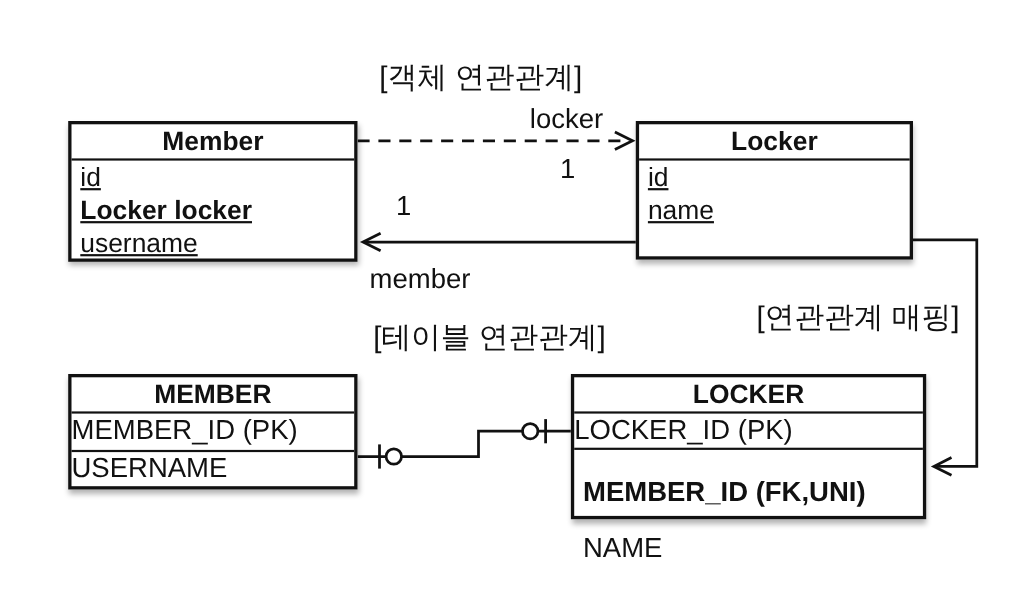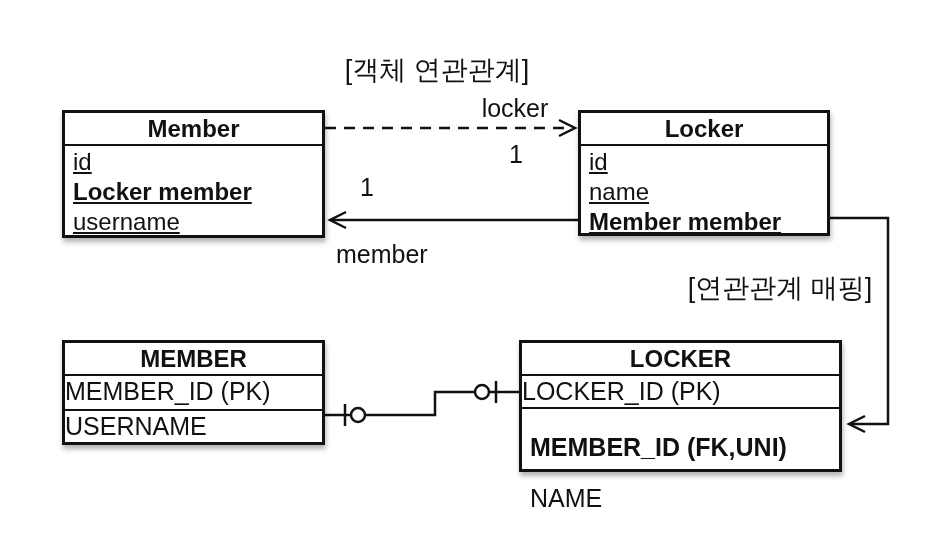--- a/index.html
+++ b/index.html
@@ -59,42 +59,42 @@
     <g stroke="#111" stroke-width="2.5" fill="none">
       <path d="M325,415 H435 V392 H519"></path>
       <path d="M345,404 V426"></path>
       <circle cx="358" cy="415" r="7" fill="#ffffff"></circle>
       <circle cx="482" cy="392" r="7" fill="#ffffff"></circle>
       <path d="M496,381 V403"></path>
     </g>
   </svg>
 
   <div class="lbl section-lbl" style="left:282px; top:52px; width:310px;text-align:center;">[객체 연관관계]</div>
+  <div class="lbl section-lbl" style="left:320px; top:288px; width:250px;">[테이블 연관관계]</div>
   <div class="lbl section-lbl" style="left:655px; top:270px; width:250px;">[연관관계 매핑]</div>
 
   <div class="lbl role-lbl" style="left:455px; top:94px; width:120px; text-align:center;">locker</div>
   <div class="lbl mult-lbl" style="left:500px; top:140px; width:32px;">1</div>
   <div class="lbl mult-lbl" style="left:351px; top:173px; width:32px;">1</div>
   <div class="lbl role-lbl" style="left:336px; top:240px;">member</div>
 
   <div class="box" style="left:62px; top:110px; width:263px; height:128px;">
     <div class="box-title">Member</div>
     <div class="uml-fields">
       <div class="uml-field">id</div>
-      <div class="uml-field bold">Locker member</div>
+      <div class="uml-field bold">Locker locker</div>
       <div class="uml-field">username</div>
     </div>
   </div>
 
   <div class="box" style="left:578px; top:110px; width:252px; height:126px;">
     <div class="box-title">Locker</div>
     <div class="uml-fields">
       <div class="uml-field">id</div>
       <div class="uml-field">name</div>
-      <div class="uml-field bold">Member member</div>
     </div>
   </div>
 
   <div class="box" style="left:62px; top:340px; width:263px; height:105px;">
     <div class="box-title">MEMBER</div>
     <div class="table-row">MEMBER_ID (PK)</div>
     <div class="table-row">USERNAME</div>
   </div>
 
   <div class="box" style="left:519px; top:340px; width:323px; height:132px;">

